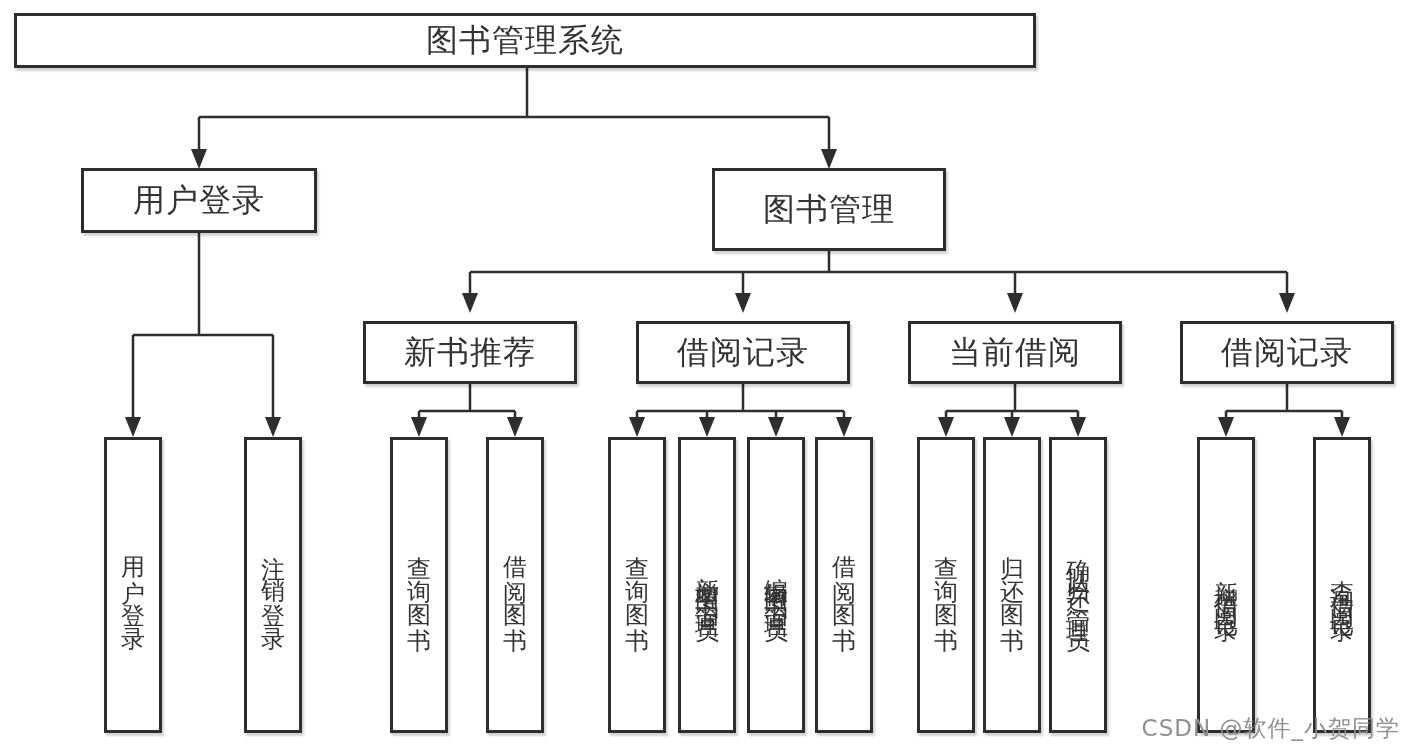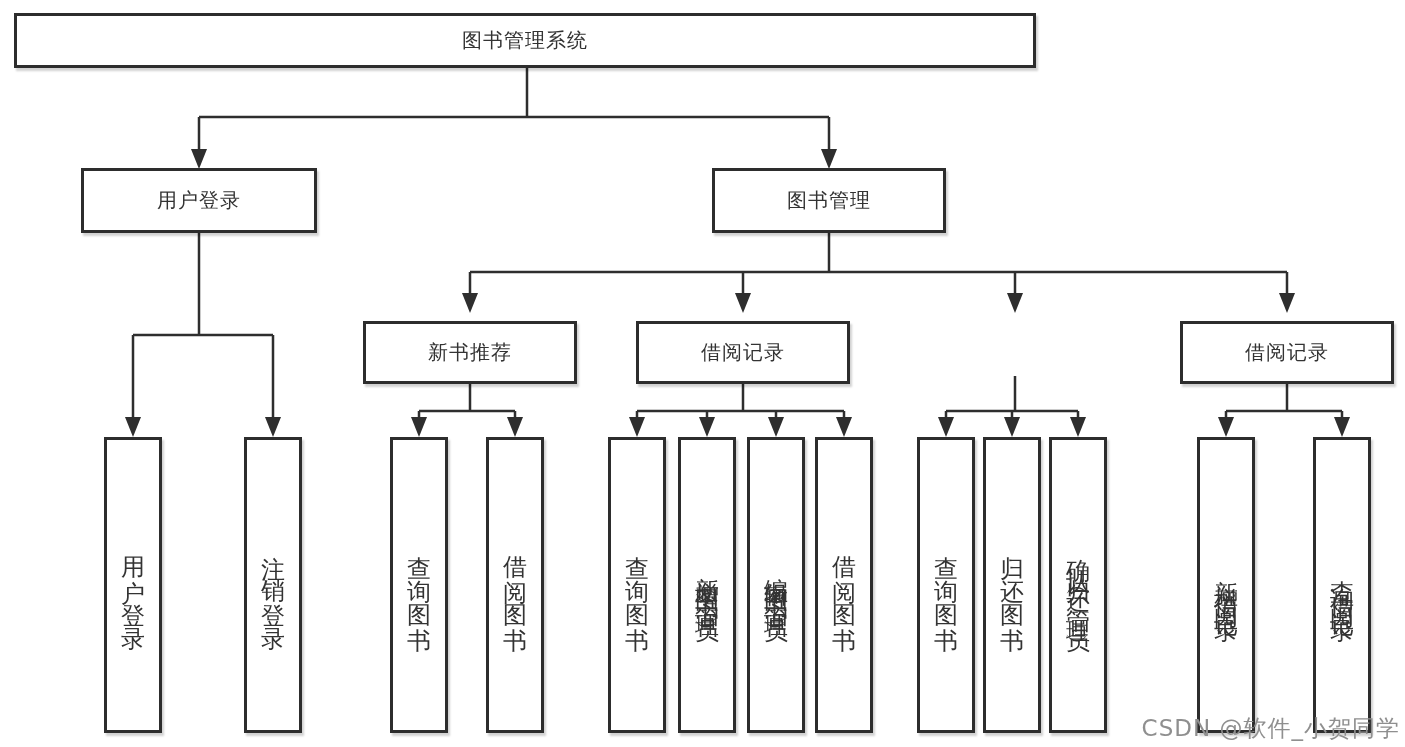--- a/index.html
+++ b/index.html
@@ -12,21 +12,21 @@
   }
   #wires{position:absolute;left:0;top:0;z-index:1;}
   .box{
     position:absolute;
     box-sizing:border-box;
     border:3px solid #2d2d2d;
     background:#ffffff;
     box-shadow:2px 3px 2px rgba(0,0,0,0.18);
     display:flex;align-items:center;justify-content:center;
     color:#333333;
-    font-size:20px;
+    font-size:32px;
     letter-spacing:1px;
     z-index:2;
     text-align:center;
   }
   .vbox{
     position:absolute;
     box-sizing:border-box;
     border:3px solid #2d2d2d;
     background:#ffffff;
     box-shadow:2px 3px 2px rgba(0,0,0,0.18);
@@ -42,21 +42,21 @@
     color:#333333;
     font-size:24px;
     line-height:1;
   }
   .sp4{letter-spacing:24px;}
   .sp6{letter-spacing:8px;}
   .sp8{letter-spacing:10px;}
   .sp9{letter-spacing:6px;}
   .root{left:14px;top:13px;width:1022px;height:55px;}
   .l2a{left:81px;top:168px;width:236px;height:65px;}
-  .l2b{left:712px;top:168px;width:234px;height:65px;}
+  .l2b{left:712px;top:168px;width:234px;height:83px;}
   .l3{top:313px;width:214px;height:63px;margin-top:8px;}
   .watermark{
     position:absolute;
     right:5px;bottom:3px;
     color:#8f8f8f;
     font-size:23px;
     letter-spacing:1px;
     z-index:3;
   }
 </style>
@@ -102,20 +102,21 @@
     </g>
   </svg>
 
   <div class="box root">图书管理系统</div>
 
   <div class="box l2a">用户登录</div>
   <div class="box l2b">图书管理</div>
 
   <div class="box l3" style="left:363px">新书推荐</div>
   <div class="box l3" style="left:636px">借阅记录</div>
+  <div class="box l3" style="left:908px">当前借阅</div>
   <div class="box l3" style="left:1180px">借阅记录</div>
 
   <div class="vbox" style="left:104px">
     <span class="vlabel sp4">用户登录</span>
   </div>
   <div class="vbox" style="left:244px">
     <span class="vlabel sp4">注销登录</span>
   </div>
 
   <div class="vbox" style="left:390px">

